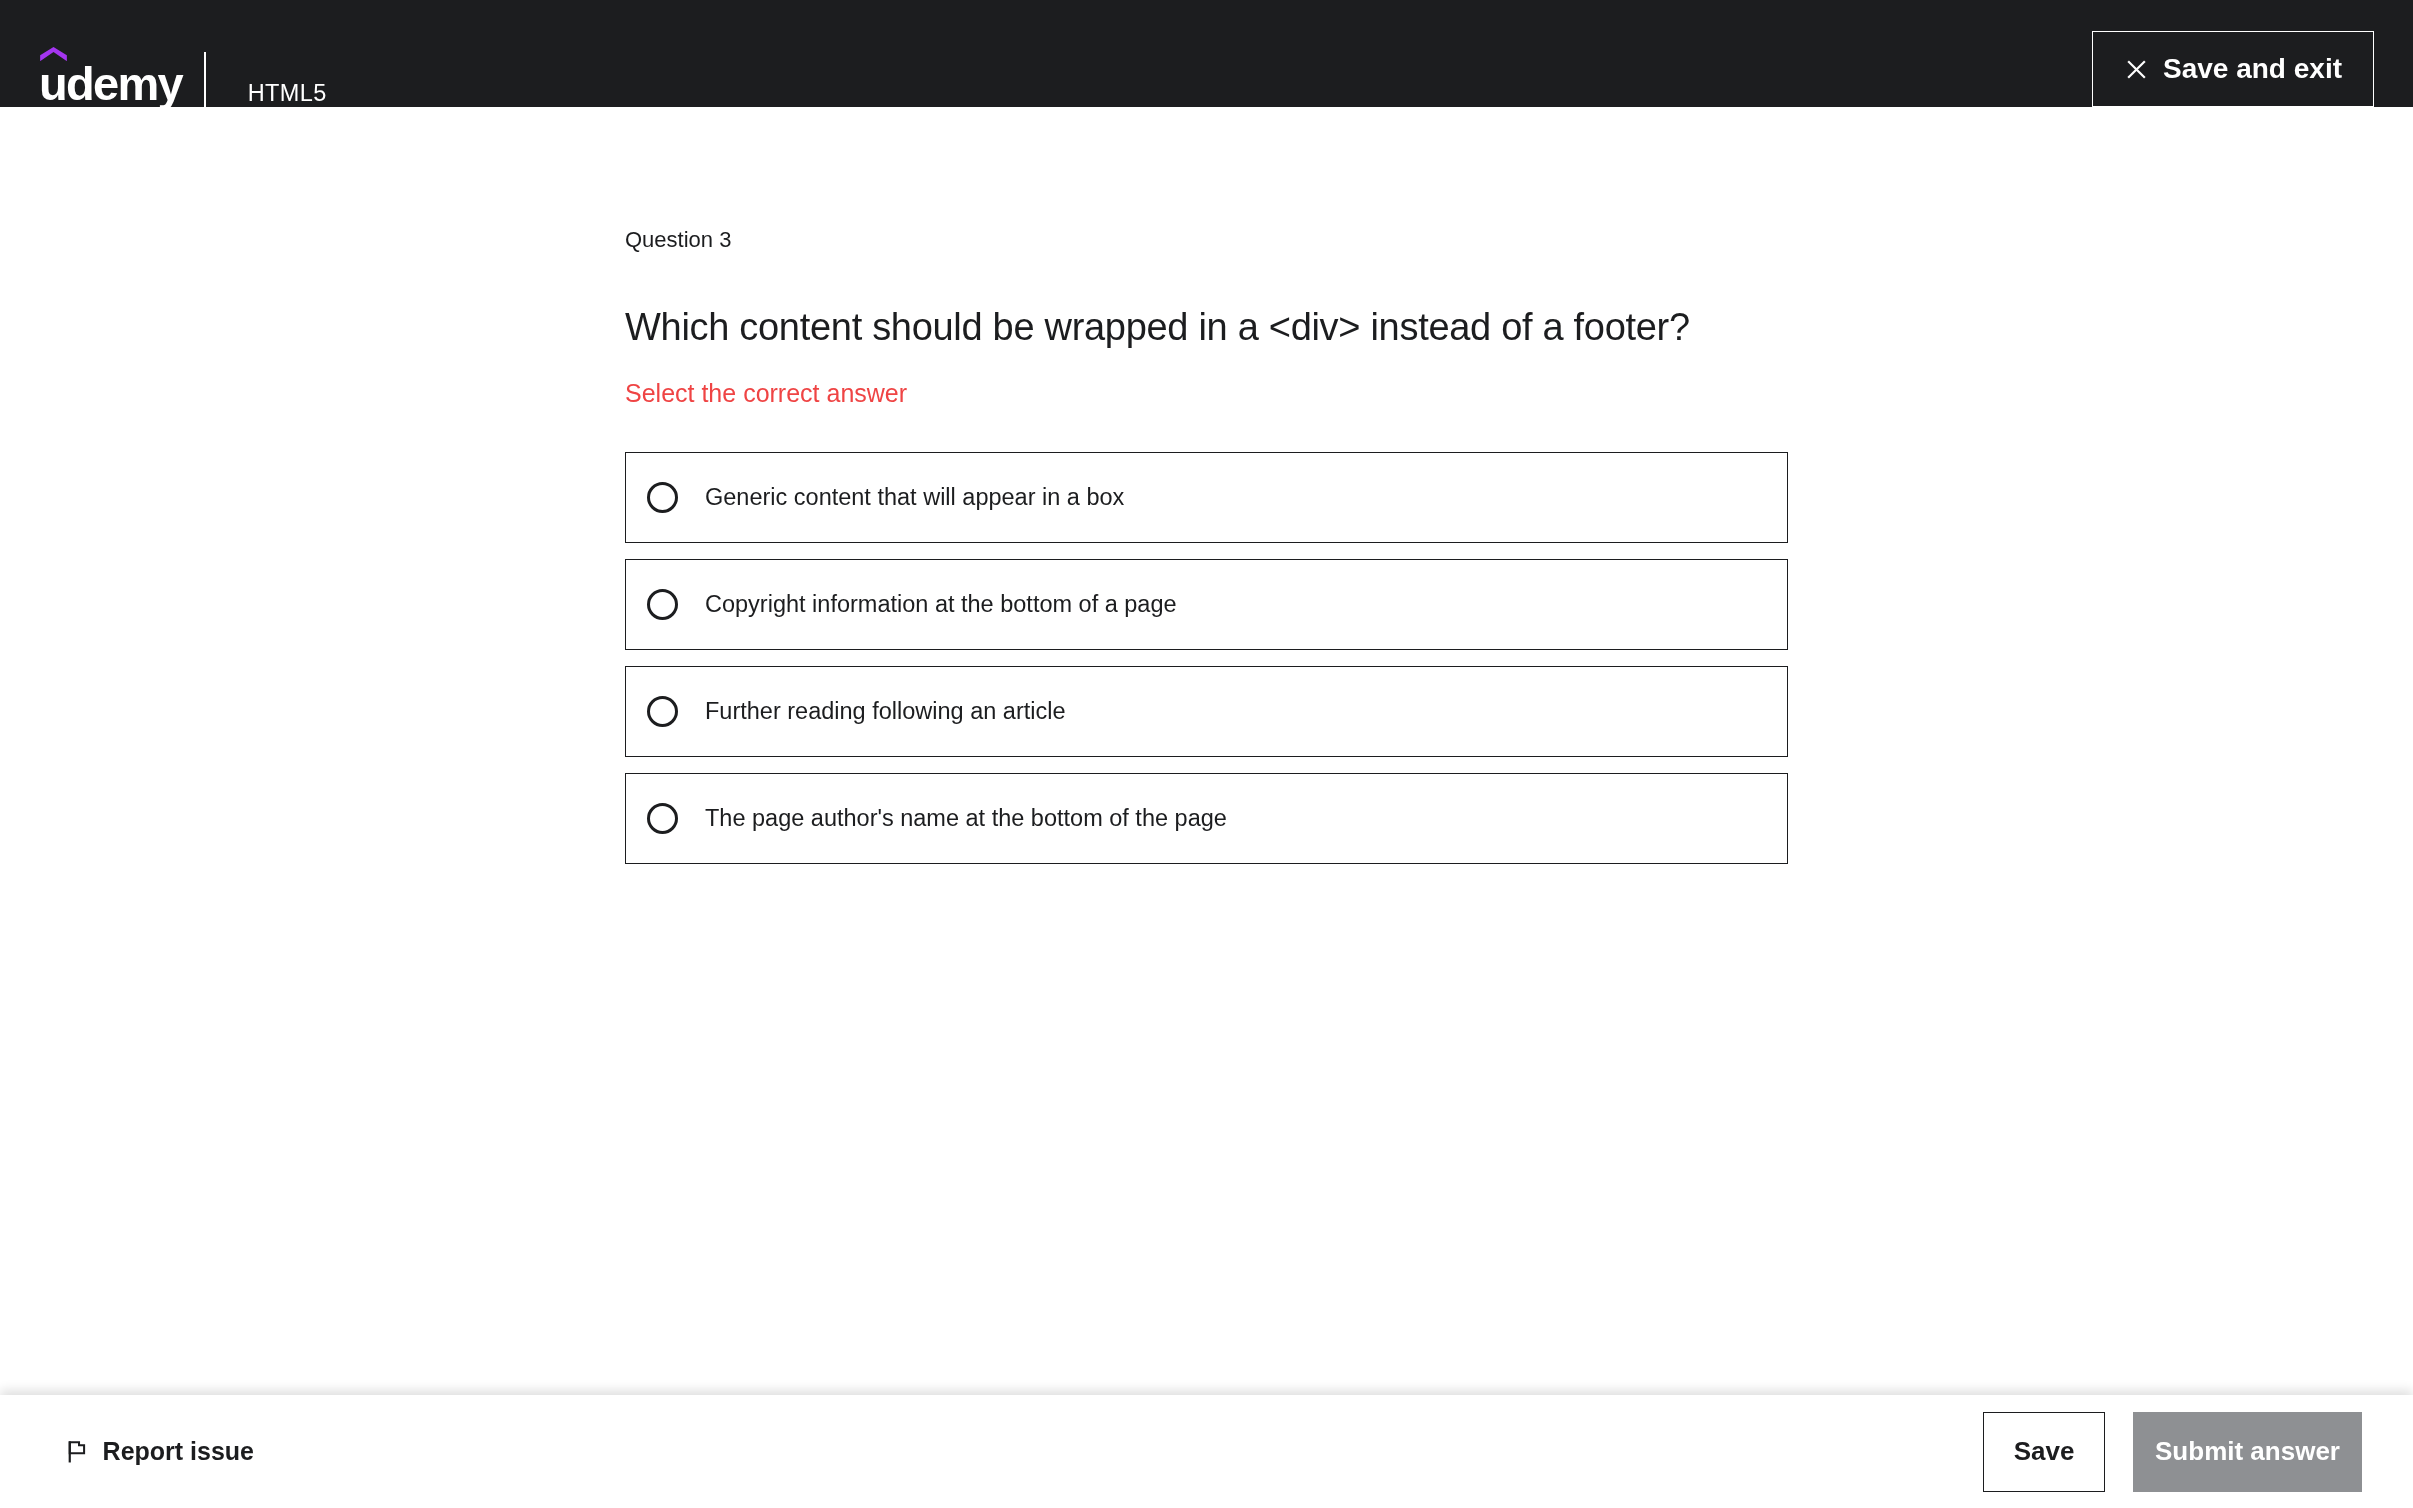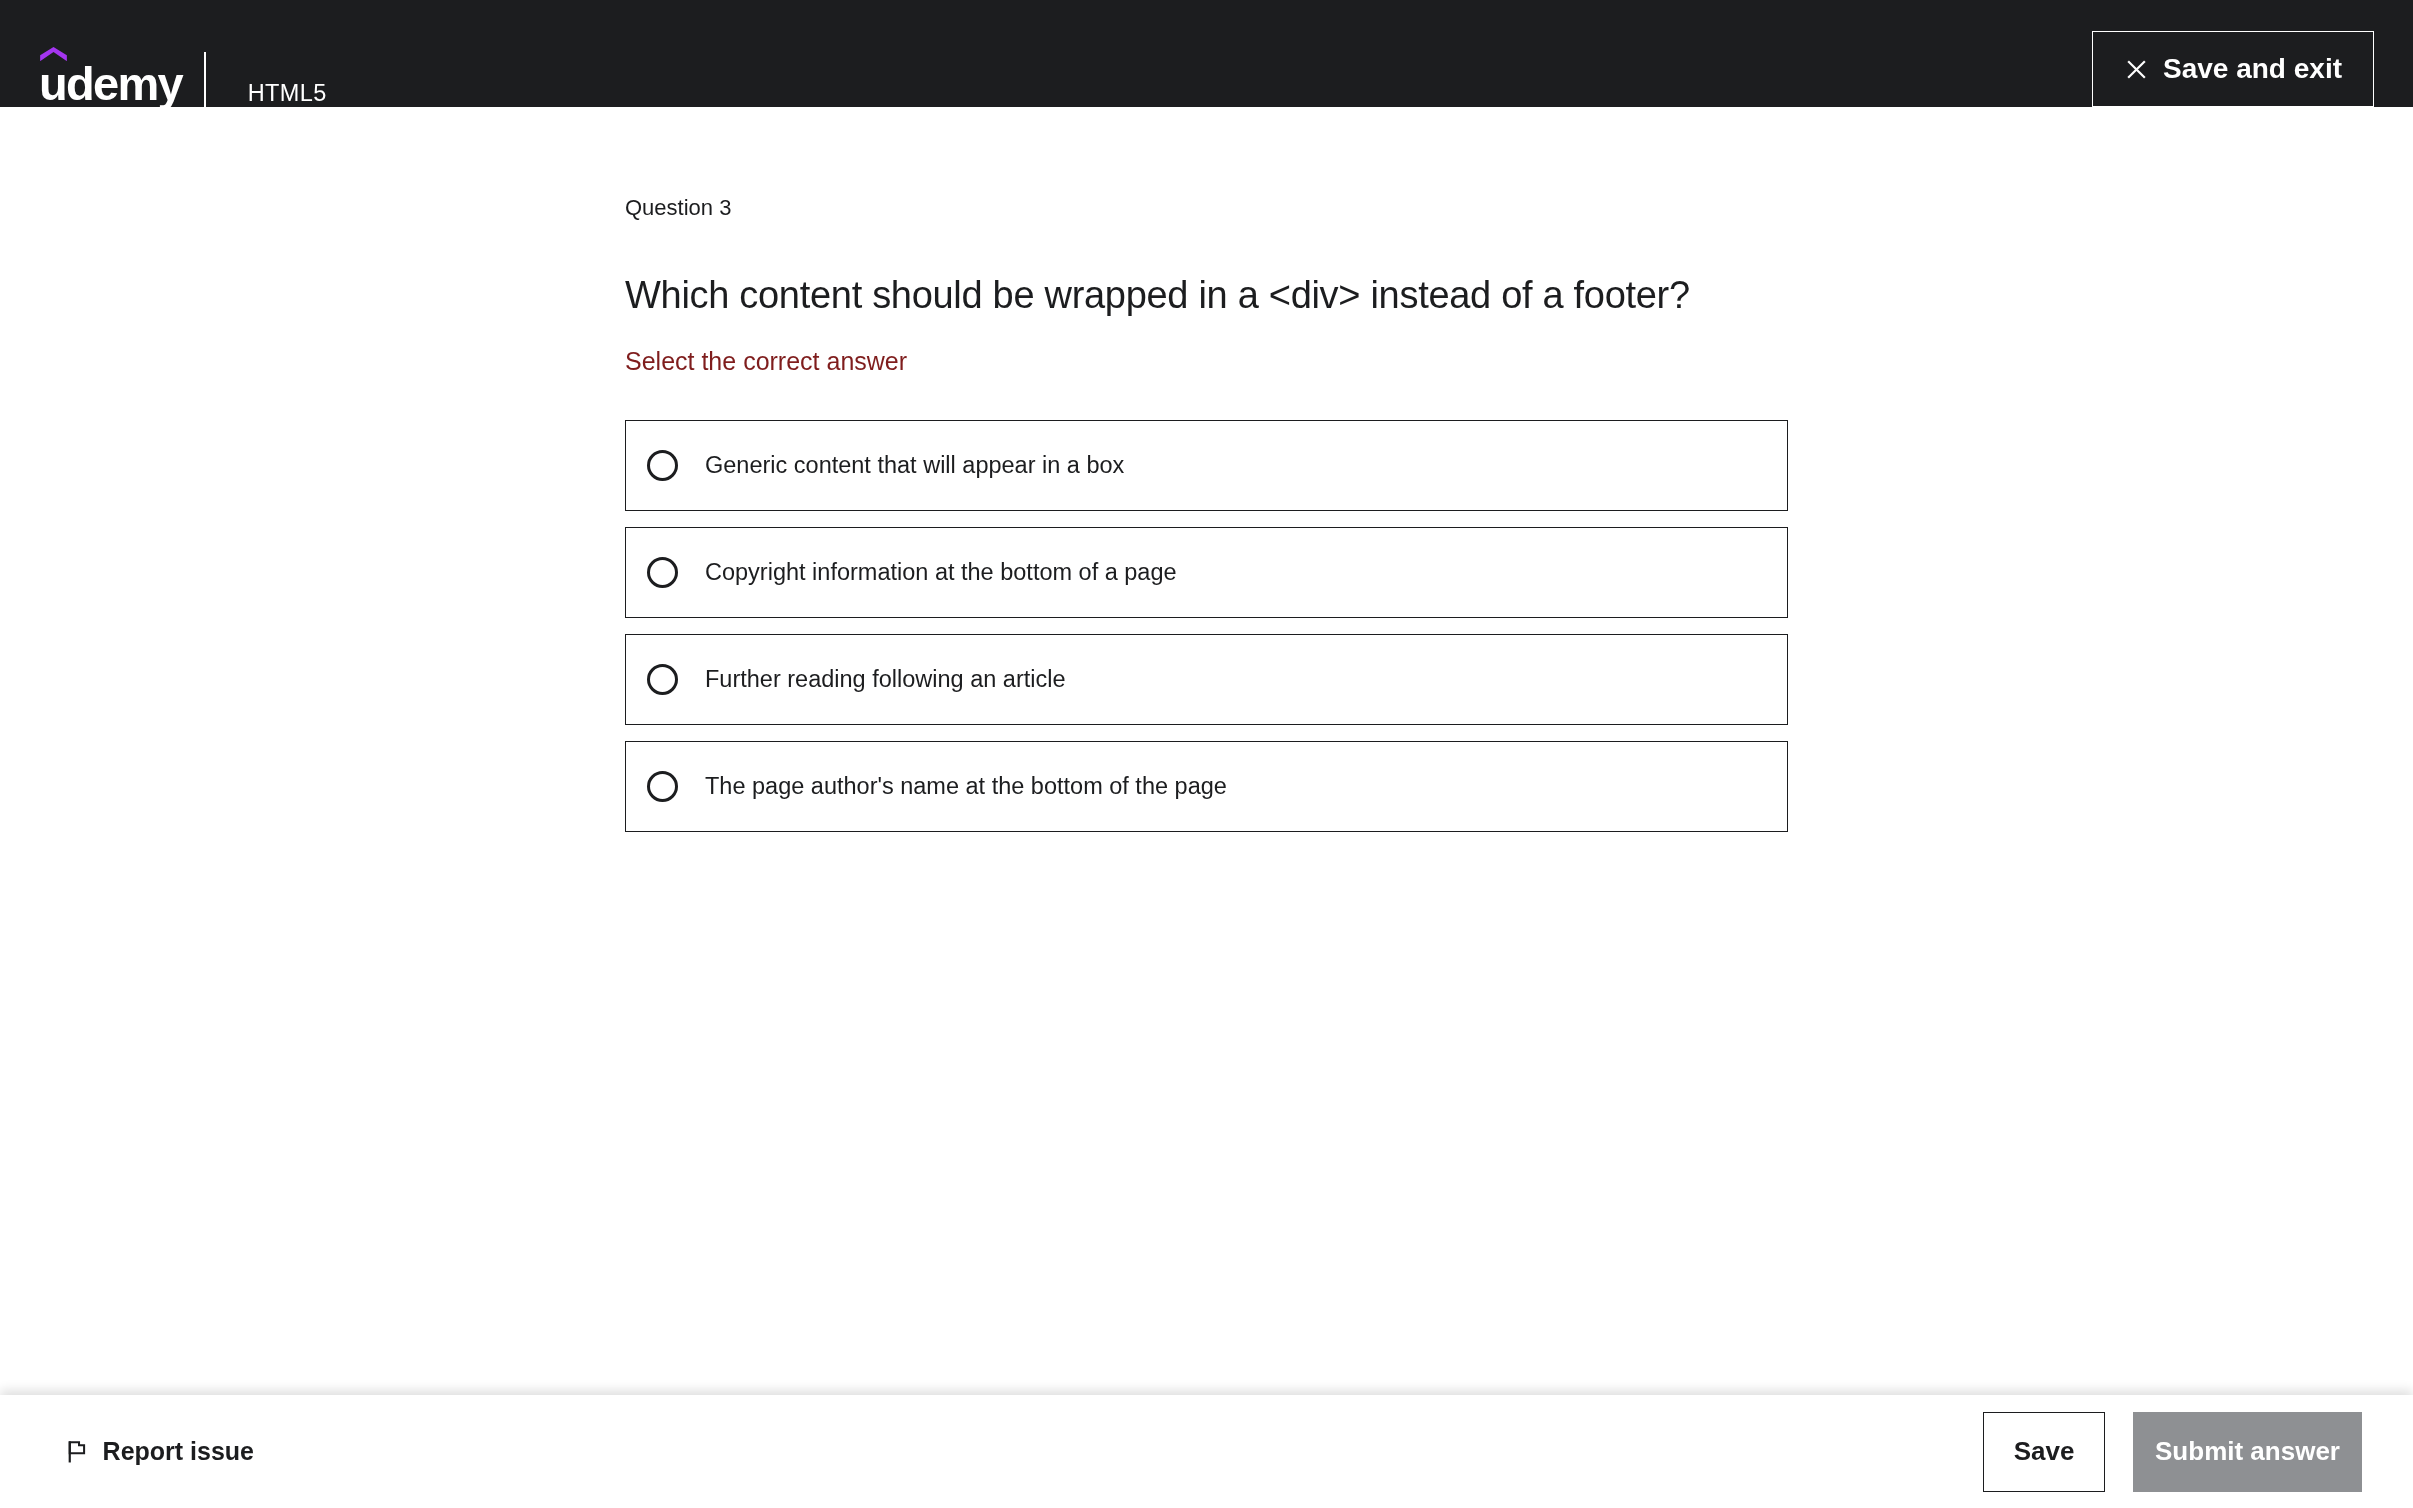--- a/index.html
+++ b/index.html
@@ -62,21 +62,21 @@
     border: 1.7px solid #ffffff;
     color: #ffffff;
     font-family: "Liberation Sans", sans-serif;
     font-size: 28px;
     font-weight: 700;
     cursor: pointer;
   }
 
   
   .main {
-    padding-top: 88px;
+    padding-top: 120px;
   }
   .container {
     width: 1163px;
     margin: 0 auto;
   }
   .question-number {
     font-size: 22px;
     color: #1c1d1f;
     line-height: 1.2;
   }
@@ -84,21 +84,21 @@
     margin-top: 54px;
     font-size: 38px;
     font-weight: 400;
     color: #1c1d1f;
     letter-spacing: -0.3px;
     line-height: 1.1;
   }
   .question-instruction {
     margin-top: 30px;
     font-size: 25px;
-    color: #7f1d1d;
+    color: #ef4444;
   }
   .options {
     margin-top: 44px;
   }
   .option-row {
     height: 91px;
     border: 1.7px solid #1c1d1f;
     background: #ffffff;
     display: flex;
     align-items: center;

